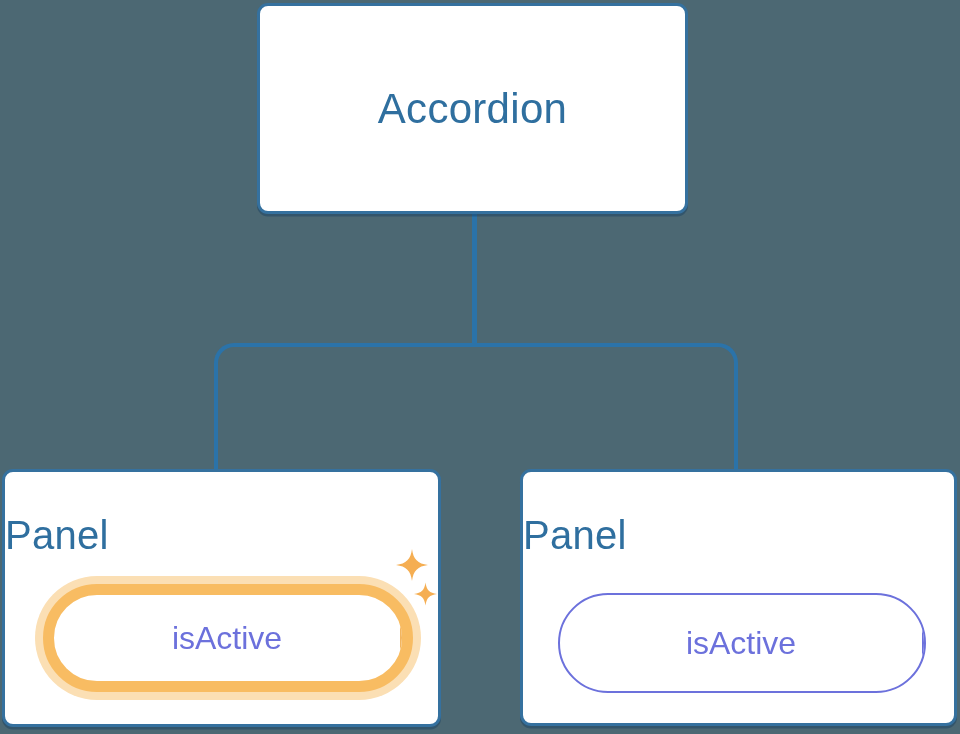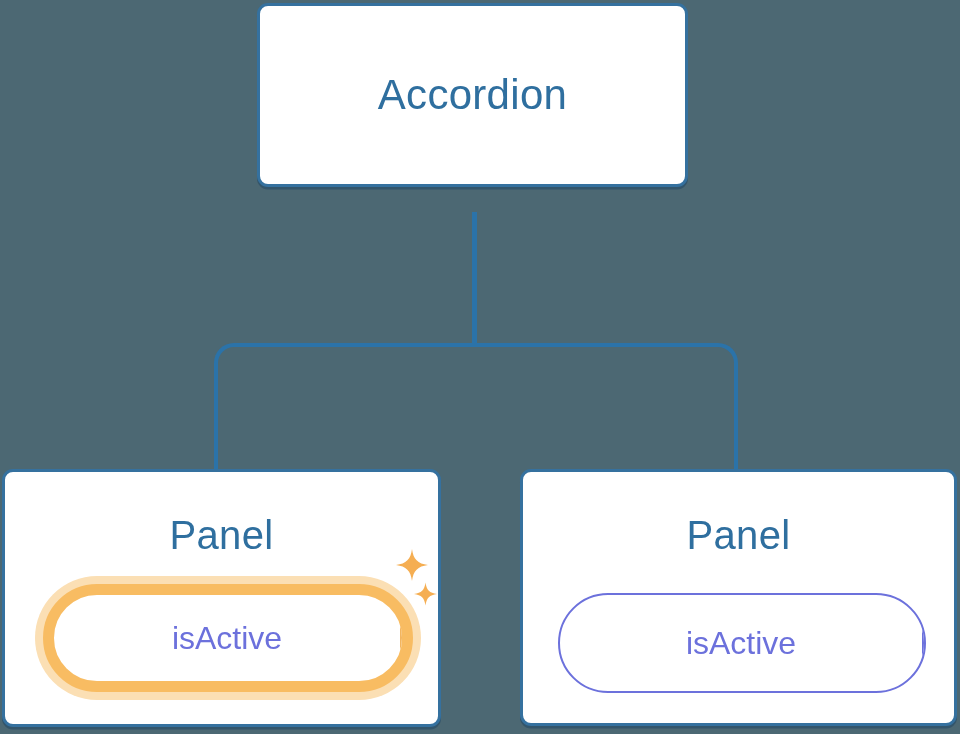--- a/index.html
+++ b/index.html
@@ -14,21 +14,21 @@
   
   .node {
     position: absolute;
     background: var(--node-fill, #fff);
     border: 3px solid var(--node-border, #35719f);
     border-radius: 11px;
     box-sizing: border-box;
     box-shadow: 0 2.5px 0 rgba(23, 62, 97, 0.45);
   }
   #root-node {
-    left: 257px; top: 3px; width: 431px; height: 184px;
+    left: 257px; top: 3px; width: 431px; height: 211px;
     display: flex; align-items: center; justify-content: center;
   }
   .root-label {
     font-size: 42px; font-weight: 500;
     color: var(--node-text, #2f6f9f);
     letter-spacing: 0.3px;
   }
 
   
   .stem {
@@ -43,21 +43,21 @@
     border-bottom: none;
     border-top-left-radius: 20px; border-top-right-radius: 20px;
     box-sizing: border-box;
   }
 
   
   #panel-left  { left: 2px;   top: 469px; width: 439px; height: 258px; z-index: 2; }
   #panel-right { left: 520px; top: 469px; width: 437px; height: 257px; z-index: 2; }
   .panel-title {
     position: absolute; top: 43px; left: 0; right: 0;
-    text-align: center; font-size: 40px; font-weight: 500;
+    font-size: 40px; font-weight: 500;
     color: var(--node-text, #2f6f9f); line-height: 1;
     letter-spacing: 0.3px;
   }
 
   
   .pill {
     position: absolute; display: flex; align-items: stretch;
     background: #fff; border-radius: 999px; box-sizing: border-box;
     overflow: hidden;
   }

